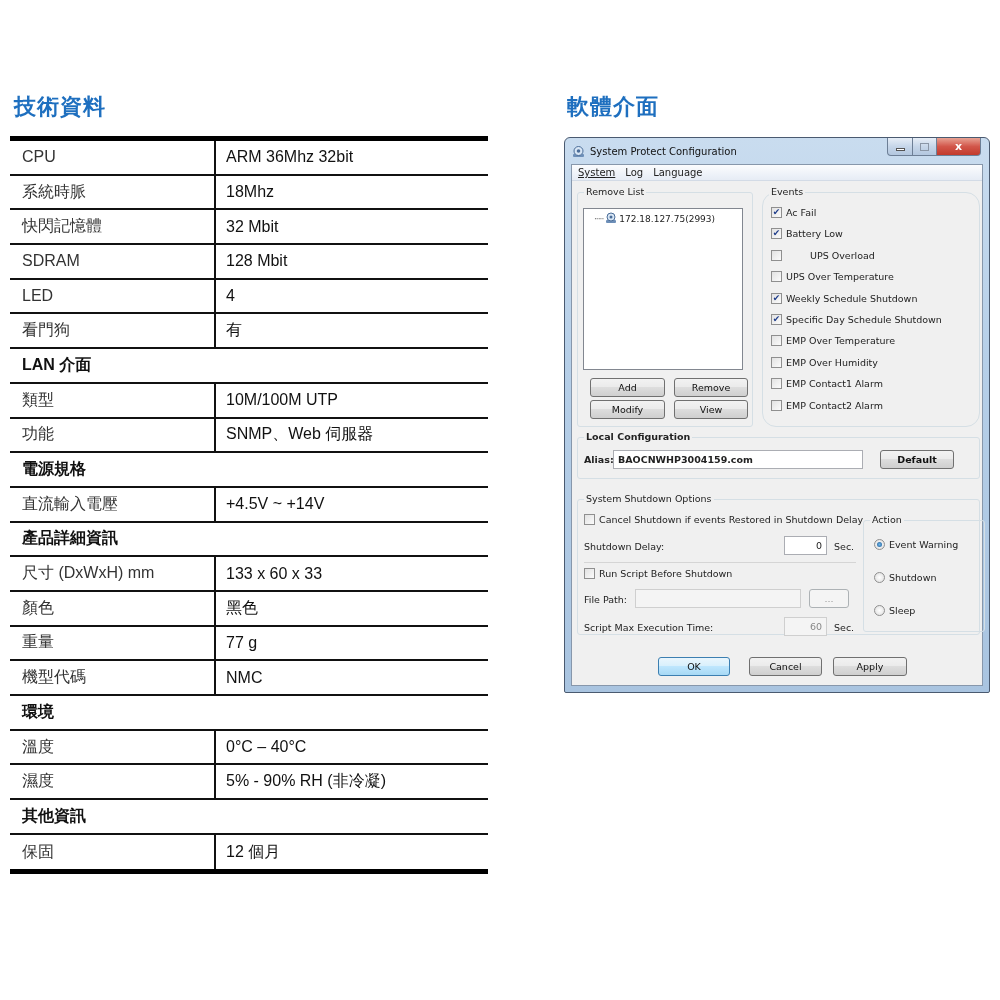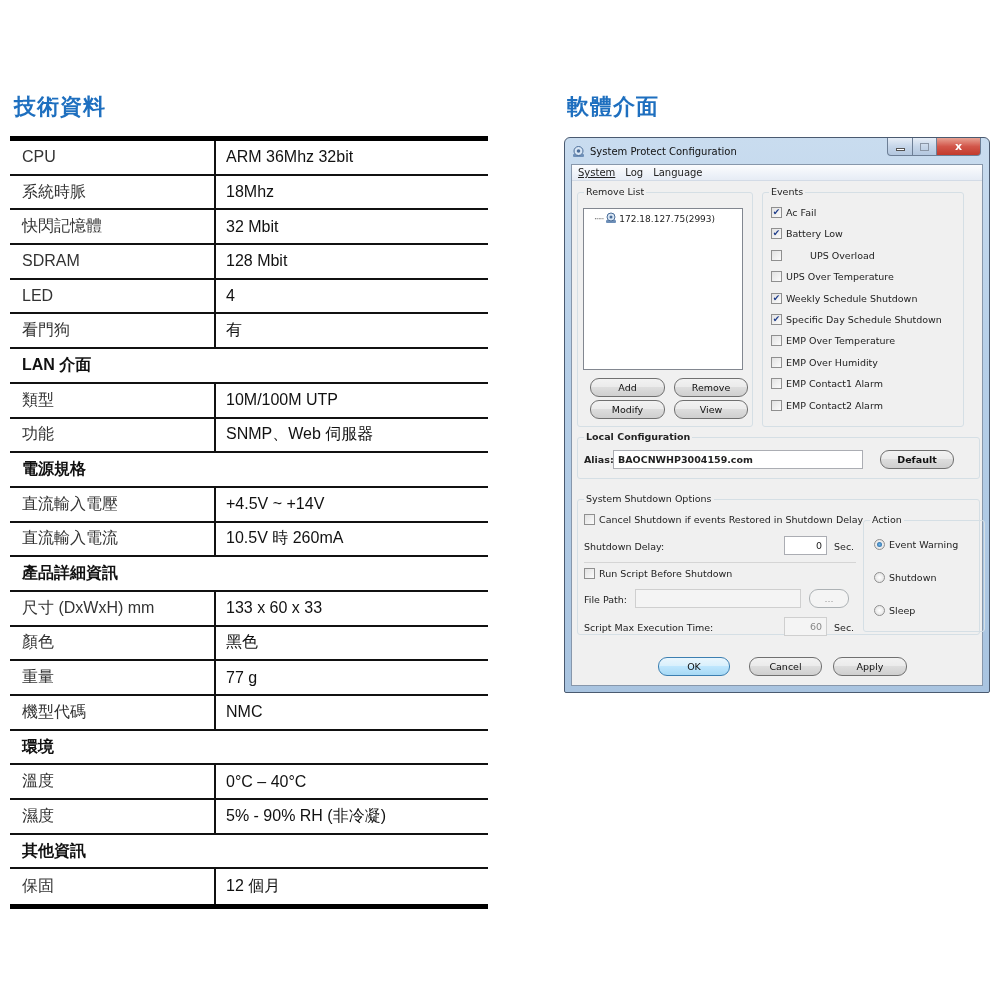--- a/index.html
+++ b/index.html
@@ -142,21 +142,21 @@
     position: absolute; left: 10px; top: 3px;
     display: flex; align-items: center; gap: 2px;
     font-size: 9px;
   }
   .tree-dots { color: #777; letter-spacing: -1px; }
 
   .btn {
     position: absolute;
     height: 19px;
     border: 1px solid #707070;
-    border-radius: 9px;
+    border-radius: 3px;
     background: linear-gradient(180deg, #f2f2f2 0%, #ebebeb 45%, #dddddd 50%, #cfcfcf 100%);
     display: flex; align-items: center; justify-content: center;
     font-size: 9.5px; color: #111;
   }
   .btn.default {
     border-color: #3c7fb1;
     background: linear-gradient(180deg, #eaf6fd 0%, #d9f0fc 45%, #bee6fd 50%, #a7d9f5 100%);
   }
   .btn.disabled { color: #999; border-color: #adb2b5; background: #f4f4f4; }
 
@@ -235,24 +235,20 @@
     <div class="spec-row">
       <div class="k">功能</div>
       <div class="v">SNMP、Web 伺服器</div>
     </div>
     <div class="spec-row header">
       <div class="k">電源規格</div>
     </div>
     <div class="spec-row">
       <div class="k">直流輸入電壓</div>
       <div class="v">+4.5V ~ +14V</div>
-    </div>
-    <div class="spec-row">
-      <div class="k">直流輸入電流</div>
-      <div class="v">10.5V 時 260mA</div>
     </div>
     <div class="spec-row header">
       <div class="k">產品詳細資訊</div>
     </div>
     <div class="spec-row">
       <div class="k">尺寸 (DxWxH) mm</div>
       <div class="v">133 x 60 x 33</div>
     </div>
     <div class="spec-row">
       <div class="k">顏色</div>
@@ -330,21 +326,21 @@
           </span>
           <span>172.18.127.75(2993)</span>
         </div>
       </div>
       <div class="btn" style="left:12px;top:185px;width:75px;">Add</div>
       <div class="btn" style="left:96px;top:185px;width:74px;">Remove</div>
       <div class="btn" style="left:12px;top:207px;width:75px;">Modify</div>
       <div class="btn" style="left:96px;top:207px;width:74px;">View</div>
     </div>
 
-    <div class="groupbox" style="left:190px;top:27px;width:202px;height:235px;" id="events-group">
+    <div class="groupbox" style="left:190px;top:27px;width:218px;height:235px;border-radius:14px;" id="events-group">
       <span class="legend">Events</span>
     <div class="chk-row" style="left: 8px; top: 14px;">
           <span class="chk">✔</span>
           <span>Ac Fail</span>
         </div>
         <div class="chk-row" style="left: 8px; top: 35.4px;">
           <span class="chk">✔</span>
           <span>Battery Low</span>
         </div>
         <div class="chk-row" style="left: 8px; top: 56.8px; gap: 28px;">

